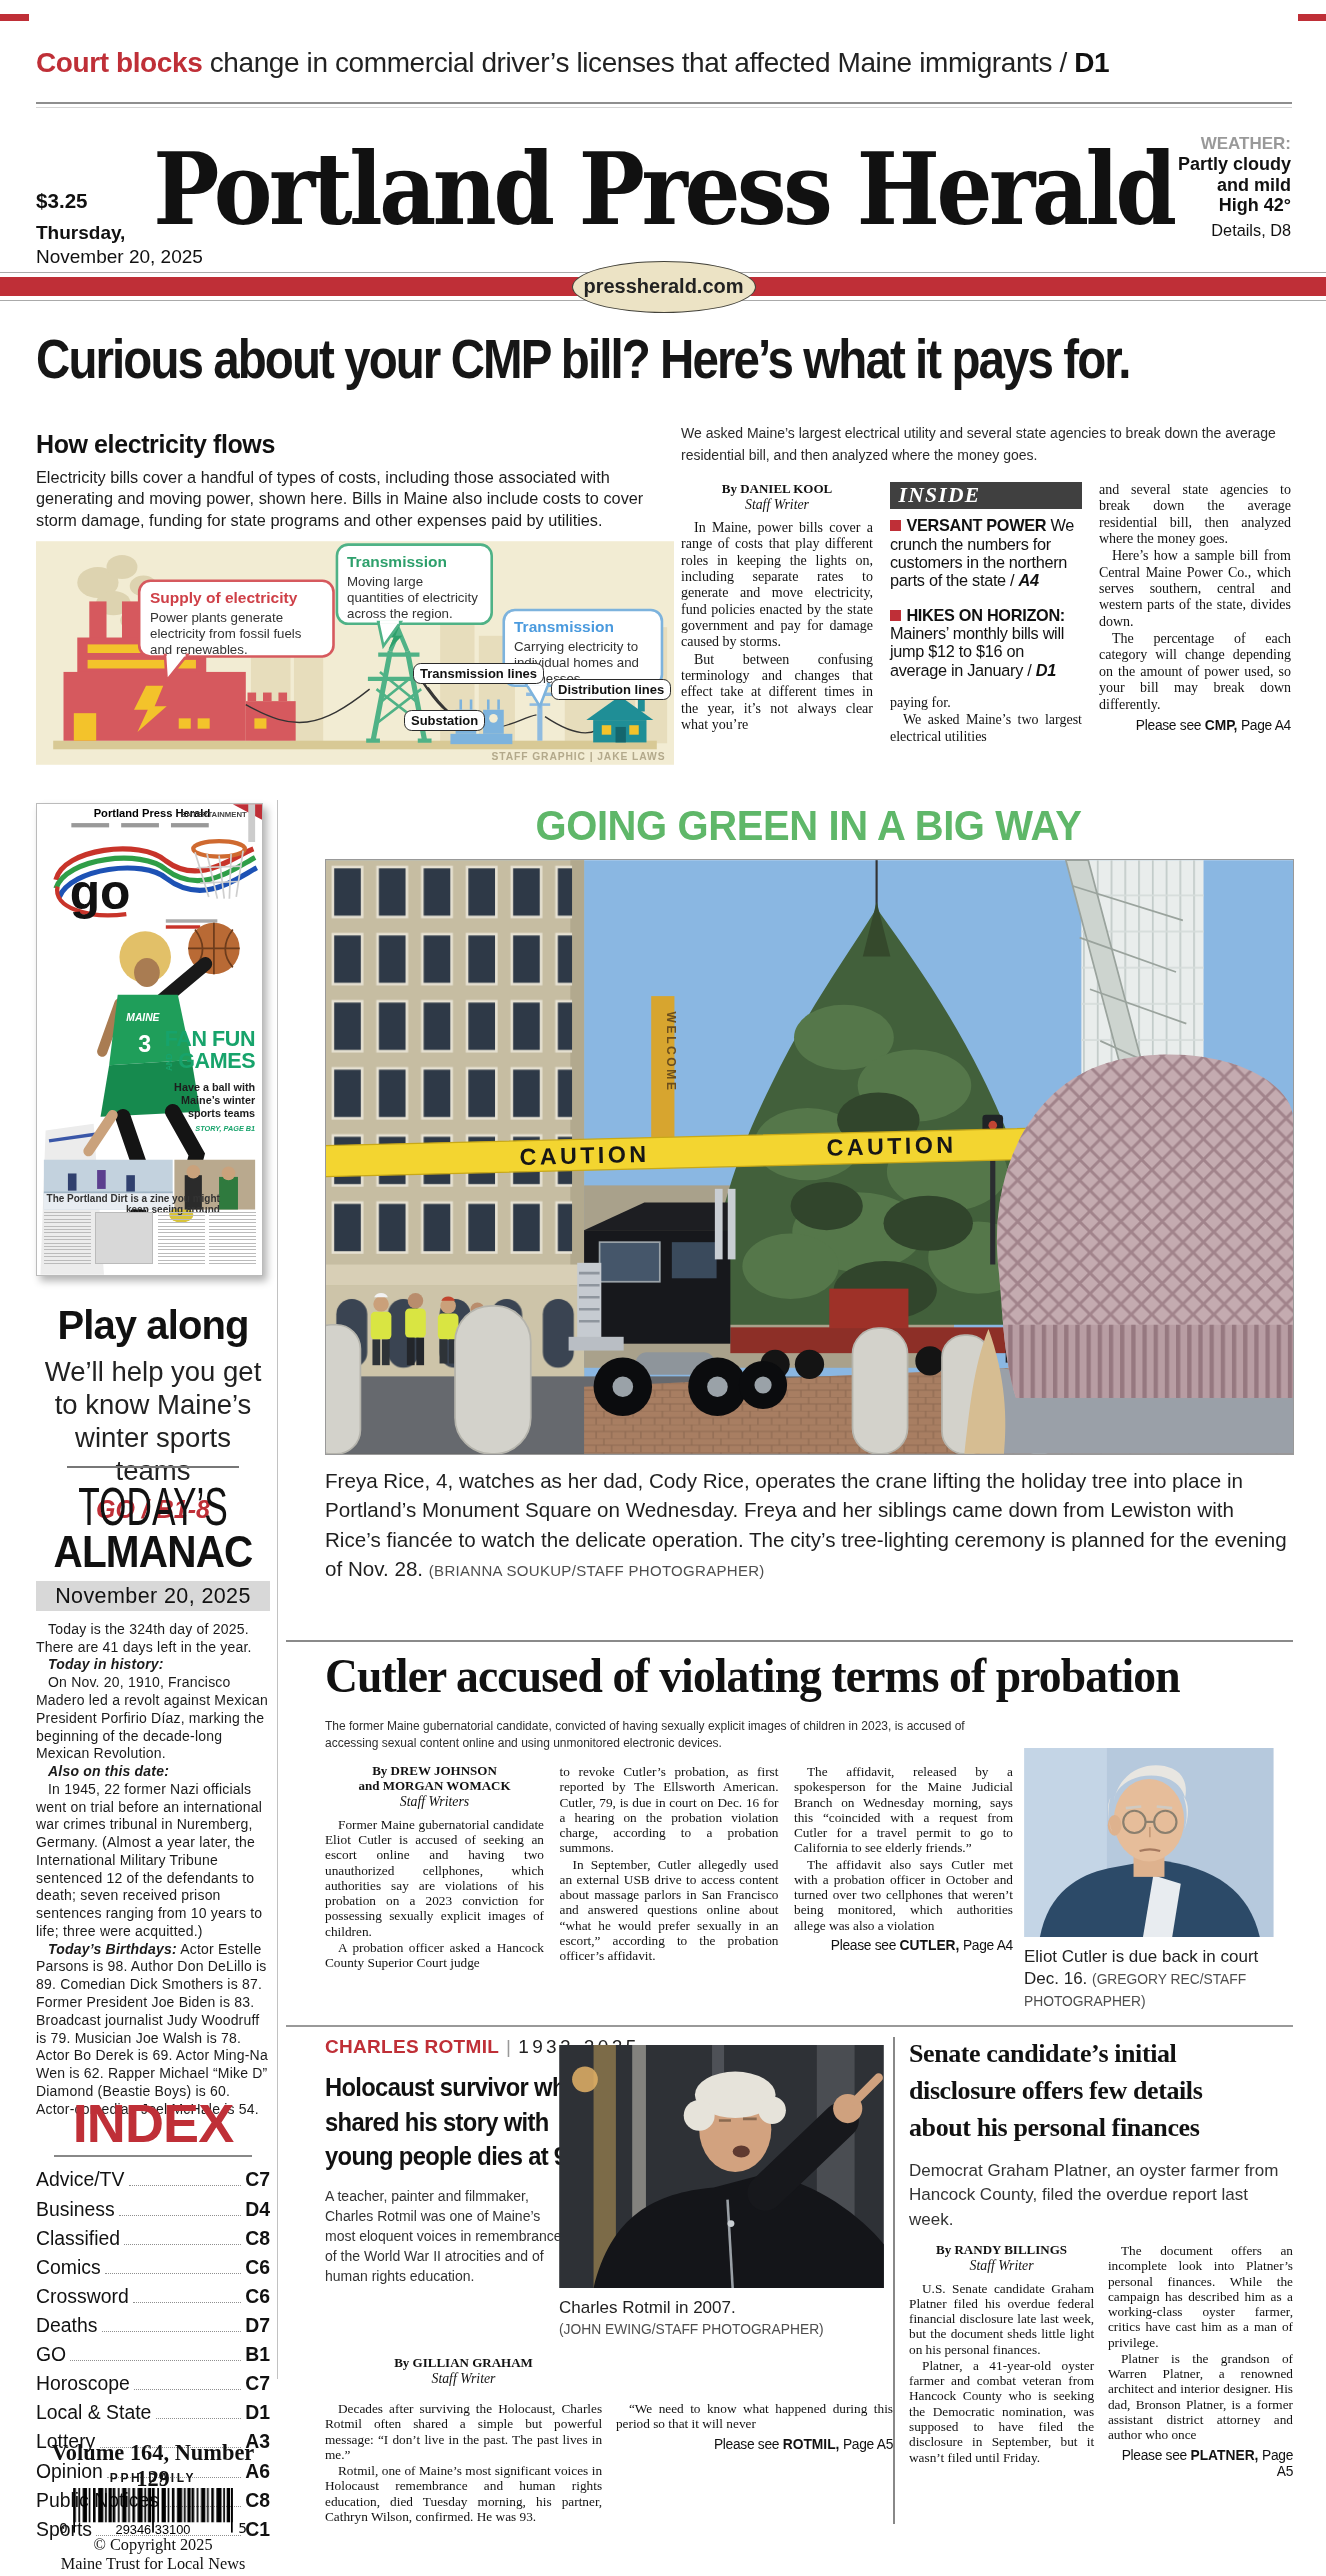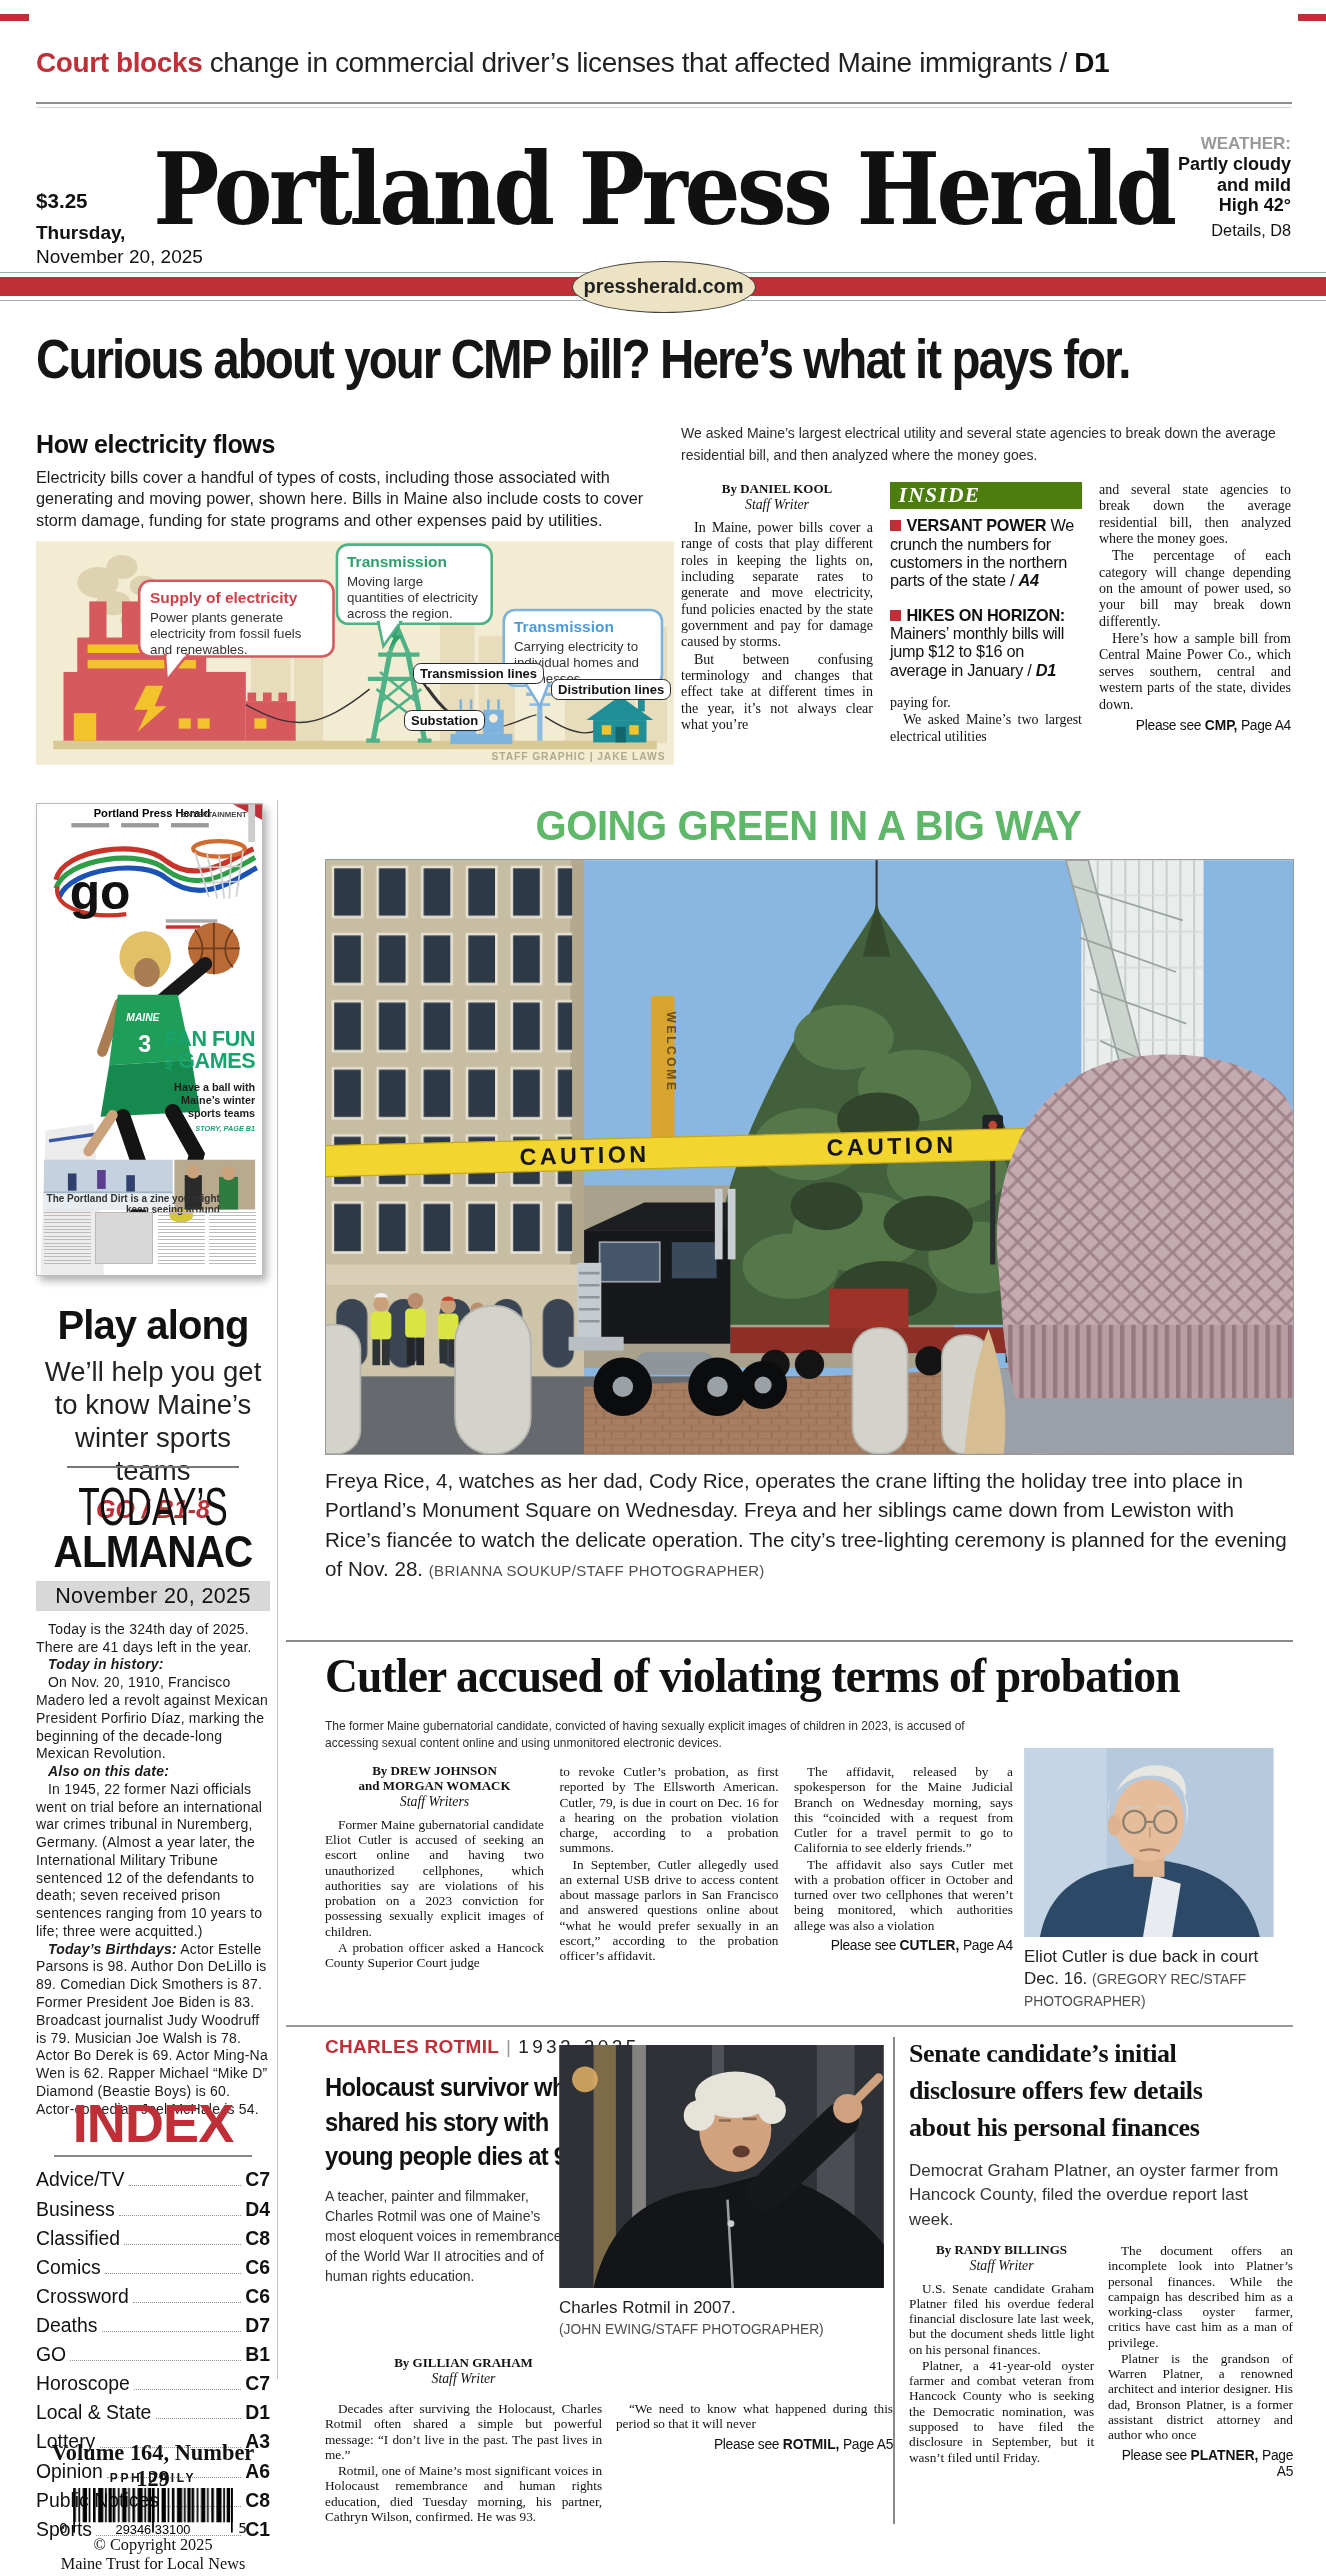--- a/index.html
+++ b/index.html
@@ -55,21 +55,21 @@
   .cmp-cols{display:flex;gap:17px;margin-top:15.5px;}
   .cmp-col{width:192px;font-family:"Liberation Serif",serif;font-size:14px;line-height:1.17;text-align:justify;}
   .byl{text-align:center;font-family:"Liberation Serif",serif;font-weight:bold;font-size:13px;line-height:1.15;}
   .byl-role{text-align:center;font-family:"Liberation Serif",serif;font-style:italic;font-size:13.8px;margin-bottom:6.9px;}
   .bp{margin:0 0 0.9px;text-indent:13px;}
   .cont{margin:0 0 0.9px;text-indent:0;}
   .cont:empty{display:none;}
   .see-line{text-align:right;margin-top:5.2px;font-family:"Liberation Sans",sans-serif;font-size:13.8px;}
   .see-ref{font-weight:800;} .see-pre,.see-page{letter-spacing:-0.3px;}
   .inside{margin-bottom:8.6px;}
-  .inside-bar{background:#4d7c0f;color:#fff;font-style:italic;font-weight:800;font-size:21.5px;
+  .inside-bar{background:#404040;color:#fff;font-style:italic;font-weight:800;font-size:21.5px;
               padding:0.9px 8.6px;letter-spacing:1.3px;}
   .inside-item{margin-top:7.7px;font-size:16.3px;line-height:1.12;letter-spacing:-0.3px;text-align:left;
                font-family:"Liberation Sans",sans-serif;text-indent:0;}
   .sq{display:inline-block;width:11.2px;height:11.2px;background:#bf2f37;margin-right:5.2px;}
   .inside-tag{font-weight:800;}
   .inside-page{font-weight:800;font-style:italic;}
   
   #sidebar-rule{position:absolute;left:277px;top:800px;width:0.9px;height:1579px;background:#c2c2c2;}
   #gopromo{position:absolute;left:36px;top:800px;width:234px;height:482px;}
   .go-page{position:absolute;left:0;top:3.4px;width:225px;height:471px;background:#fff;
@@ -317,22 +317,22 @@
             </div>
         </div>
         <p class="cont">paying for.</p>
         <div>
             <p class="bp">We asked Maine’s two largest electrical utilities</p>
           </div>
       </div>
       <div class="cmp-col">
         <p class="cont">and several state agencies to break down the average residential bill, then analyzed where the money goes.</p>
         <div>
+            <p class="bp">Here’s how a sample bill from Central Maine Power Co., which serves southern, central and western parts of the state, divides down.</p>
             <p class="bp">The percentage of each category will change depending on the amount of power used, so your bill may break down differently.</p>
-            <p class="bp">Here’s how a sample bill from Central Maine Power Co., which serves southern, central and western parts of the state, divides down.</p>
           </div>
         <div class="see-line"><span class="see-pre">Please see </span><span class="see-ref">CMP,</span><span class="see-page"> Page A4</span></div>
       </div>
     </div>
   </div>
 
   <div id="sidebar-rule"></div>
 
   <div id="gopromo">
     <div class="go-page">

